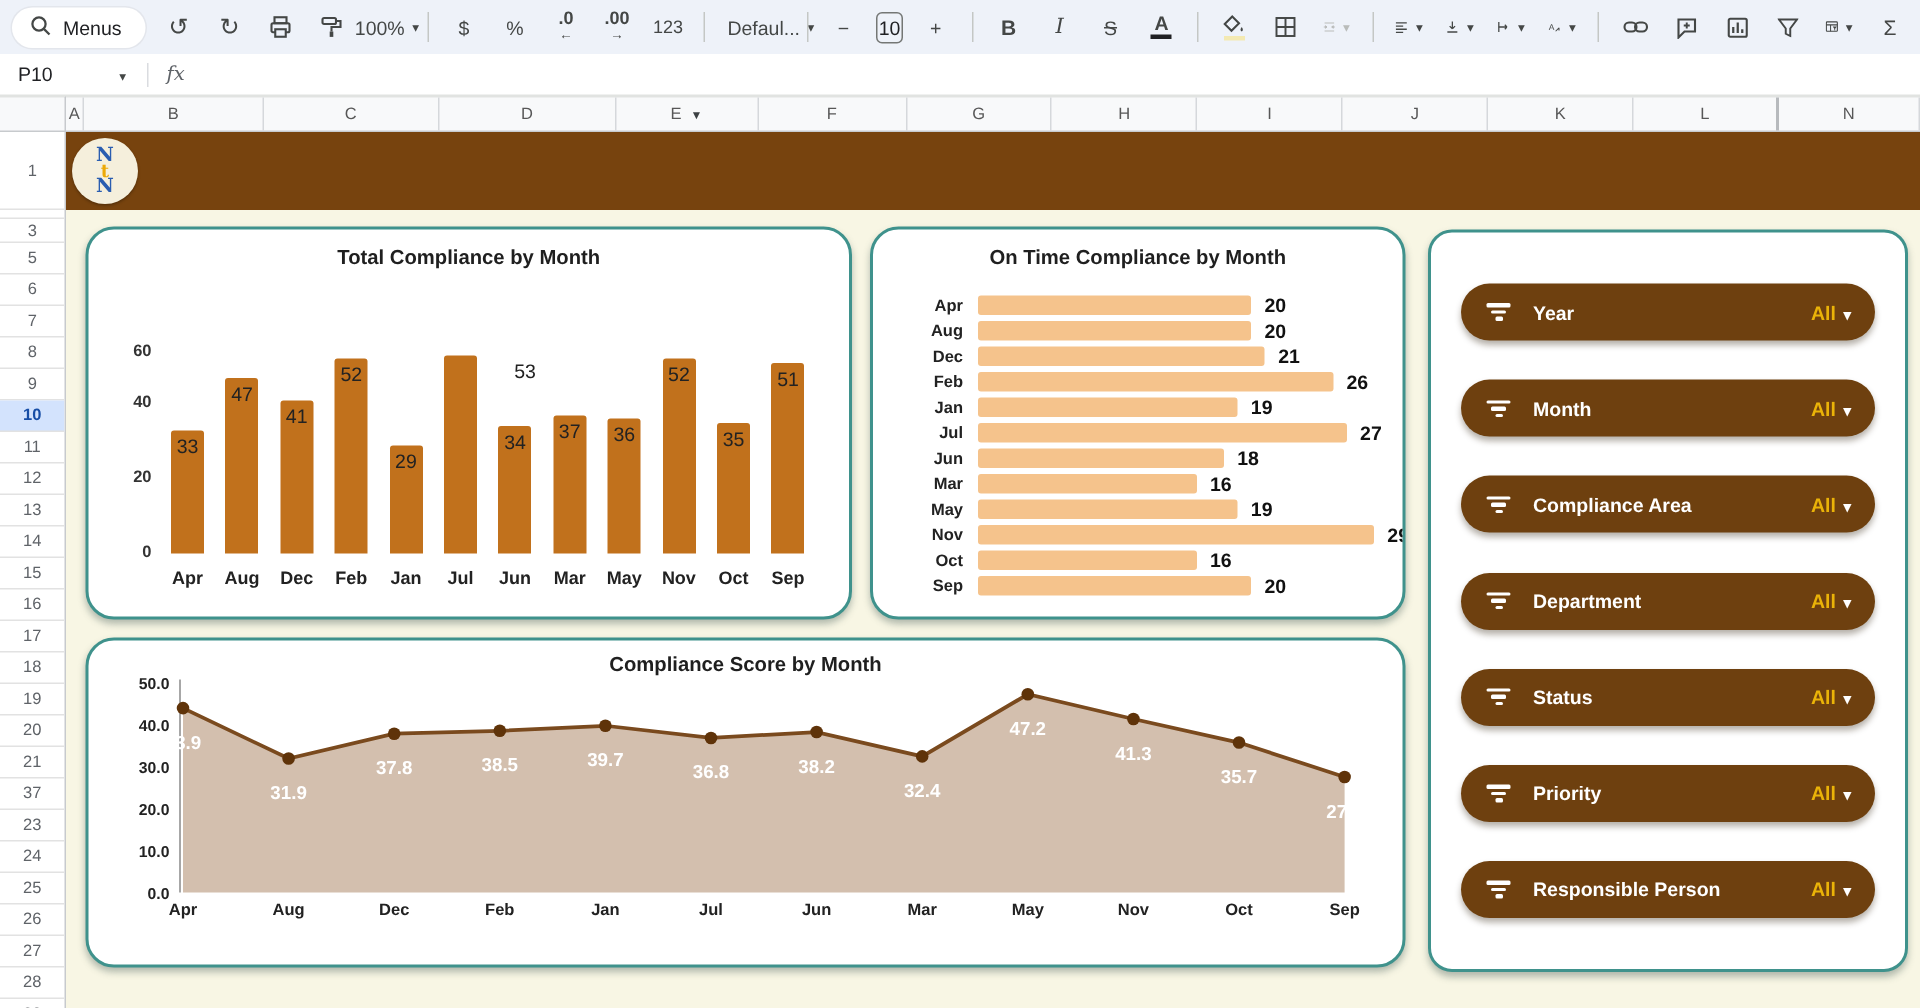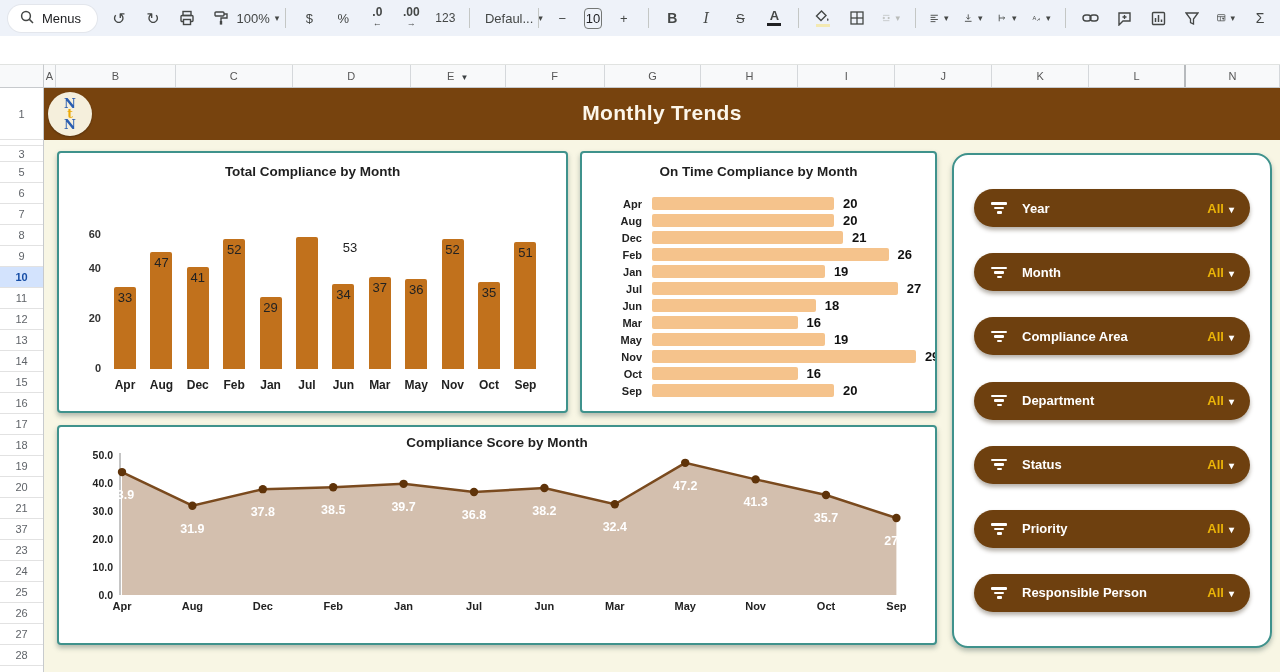--- a/index.html
+++ b/index.html
@@ -41,21 +41,21 @@
   .row-h.sel { background:#d3e3fd; color:#174ea6; font-weight:bold; }
 
   
   .canvas { position:absolute; left:44px; top:88px; width:1236px; height:584px; background:#f8f6e4; }
   .banner { position:absolute; left:0; top:0; width:1236px; height:52px; background:#77430e; }
   .banner-title { position:absolute; left:0; right:0; top:13px; text-align:center; color:#fcf6ea; font-weight:bold; font-size:21px; letter-spacing:.3px; }
   .logo { position:absolute; left:4px; top:4px; width:44px; height:44px; border-radius:50%; background:#f5efdc; display:flex; flex-direction:column; align-items:center; justify-content:center; font-family:"DejaVu Serif", serif; font-weight:bold; box-shadow:0 1px 2px rgba(0,0,0,.3); }
   .logo .ln { color:#2a5db0; font-size:13px; line-height:11px; }
   .logo .lt { color:#eca908; font-size:12px; line-height:10px; }
 
-  .card { position:absolute; background:#fff; border:2px solid #3f928c; border-radius:4px; box-shadow:0 3px 5px rgba(90,110,105,.45); overflow:hidden; }
+  .card { position:absolute; background:#fff; border:2px solid #3f928c; border-radius:19px; box-shadow:0 3px 5px rgba(90,110,105,.45); overflow:hidden; }
   .chart-title { position:absolute; left:0; right:0; top:11px; text-align:center; font-weight:bold; font-size:13.5px; color:#1f1f1f; }
 
   
   #plot1 { position:absolute; left:50px; top:66px; width:440px; height:150px; }
   .ytick1 { position:absolute; width:34px; text-align:right; font-size:11px; font-weight:bold; color:#333; }
   .vbar { position:absolute; bottom:0; border-radius:2px 2px 0 0; background:#c1711c; }
   .vbar-val { position:absolute; text-align:center; font-size:13px; color:#222; }
   .vbar-cat { position:absolute; text-align:center; font-size:12px; font-weight:bold; color:#222; }
 
   
@@ -208,20 +208,29 @@
     <span class="tb-btn caret">
       <svg width="15" height="14" viewBox="0 0 15 14">
           <rect x="1" y="1" width="13" height="11" rx="1" fill="none" stroke="#444746" stroke-width="1.3"></rect>
           <path d="M1 4.5h13M6 4.5V12" stroke="#444746" stroke-width="1.2"></path>
           <path d="M8.5 6.5h5L11.4 9v2.4l-1-.5V9z" fill="#444746"></path>
         </svg>
     </span>
     <span class="tb-btn" style="font-size:14px;">Σ</span>
   </div>
 
+  <div class="formula-bar">
+    <div class="name-box">
+      <span>P10</span>
+      <span class="caret"></span>
+    </div>
+    <span class="fx-sep"></span>
+    <span class="fx-label">fx</span>
+    <div style="flex:1"></div>
+  </div>
 
   <div class="corner"></div>
   <div class="col-headers" id="colHeaders">
       <div class="col-h" style="width: 12px;">
         <span>A</span>
       </div>
       <div class="col-h" style="width: 120px;">
         <span>B</span>
       </div>
       <div class="col-h" style="width: 117px;">
@@ -290,21 +299,20 @@
       <div class="row-h" style="height: 21px;">29</div>
     </div>
 
   <div class="canvas">
     <div class="banner">
       <div class="logo">
         <span class="ln">N</span>
         <span class="lt">t</span>
         <span class="ln">N</span>
       </div>
-      <div class="banner-title">Monthly Trends</div>
     </div>
 
     <div class="card" id="card1" style="left:13px; top:63px; width:511px; height:262px;">
       <div class="chart-title">Total Compliance by Month</div>
       <div id="plot1">
           <div class="ytick1" style="left: -42px; top: 143px;">0</div>
           <div class="ytick1" style="left: -42px; top: 93px;">20</div>
           <div class="ytick1" style="left: -42px; top: 43px;">40</div>
           <div class="ytick1" style="left: -42px; top: -7px; margin-top: 16px;">60</div>
           <div class="vbar" style="left: 5px; width: 22px; height: 82.5px; background: rgb(193, 113, 28);"></div>

